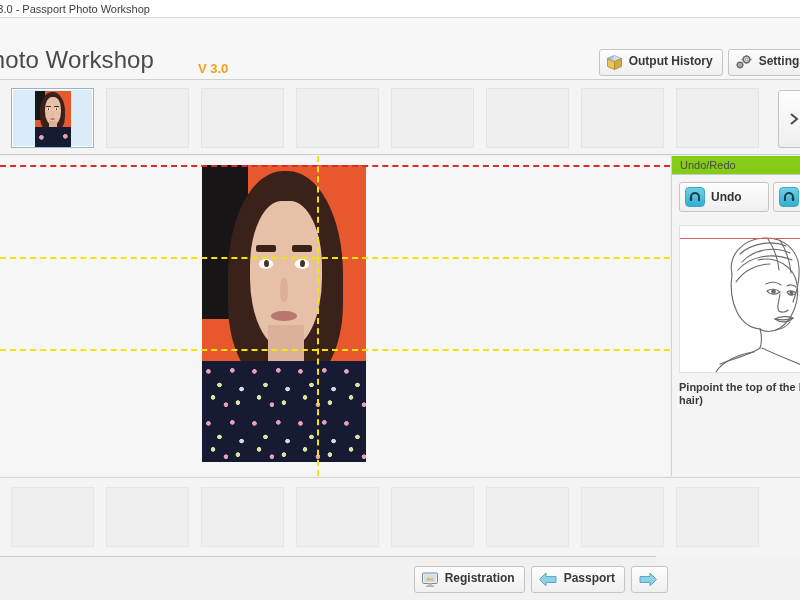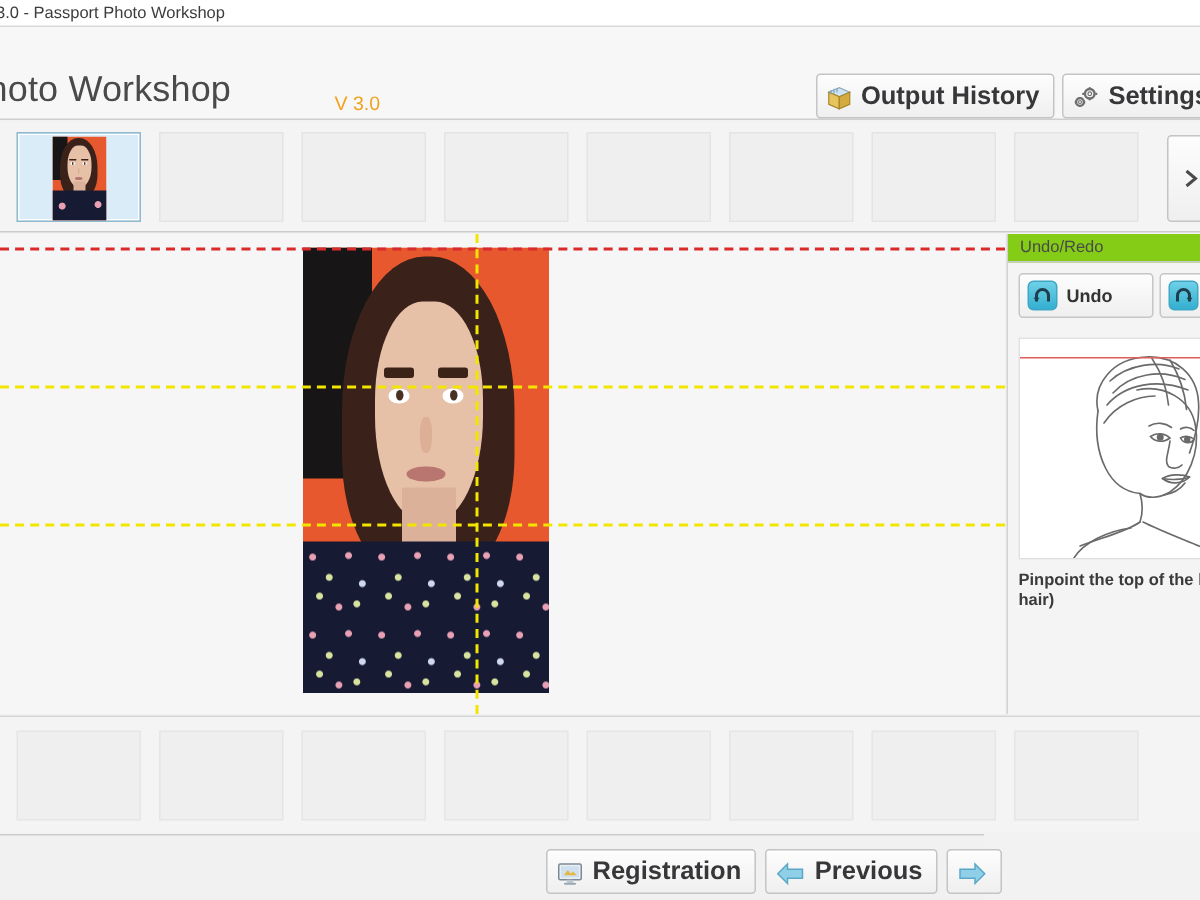--- a/index.html
+++ b/index.html
@@ -30,31 +30,31 @@
     position: absolute; left: 0; top: 18px; width: 800px; height: 62px;
     background: #f7f7f7;
     border-bottom: 1px solid #cfcfcf;
   }
   .brand {
     position: absolute; left: -46px; top: 28px;
     font-size: 24px; color: #4a4a4a; white-space: nowrap;
     letter-spacing: .1px;
   }
   .version {
-    position: absolute; left: 223px; top: 43px;
-    font-size: 13px; font-weight: normal; color: #f0a21c;
+    position: absolute; left: 198px; top: 43px;
+    font-size: 13px; font-weight: bold; color: #f0a21c;
   }
 
   .btn {
-    display: inline-flex; align-items: flex-end; gap: 6px;
+    display: inline-flex; align-items: flex-start; gap: 6px;
     background: linear-gradient(#fdfdfd, #efefef);
     border: 1px solid #c4c4c4;
     border-radius: 3px;
     padding: 4px 9px 4px 6px;
-    font-size: 17px; font-weight: bold; color: #37373a;
+    font-size: 12px; font-weight: bold; color: #37373a;
     cursor: pointer;
     white-space: nowrap;
     box-shadow: 0 1px 0 rgba(255,255,255,.9) inset;
   }
 
   .toolbar-right {
     position: absolute; right: -16px; top: 31px;
     display: flex; gap: 5px;
   }
 
@@ -457,21 +457,21 @@
         </span>
         <span>Registration</span>
       </div>
 
       <div class="btn">
         <span class="ico">
           <svg width="20" height="17" viewBox="0 0 20 17">
             <path d="M8 2 L1.5 8.5 L8 15 L8 11.5 L18 11.5 L18 5.5 L8 5.5 Z" fill="#8fd0e8" stroke="#5aa8c6" stroke-width="1"></path>
           </svg>
         </span>
-        <span>Previous</span>
+        <span>Passport</span>
       </div>
 
       <div class="btn">
         <span class="ico">
           <svg width="20" height="17" viewBox="0 0 20 17">
             <path d="M12 2 L18.5 8.5 L12 15 L12 11.5 L2 11.5 L2 5.5 L12 5.5 Z" fill="#8fd0e8" stroke="#5aa8c6" stroke-width="1"></path>
           </svg>
         </span>
       </div>
 

